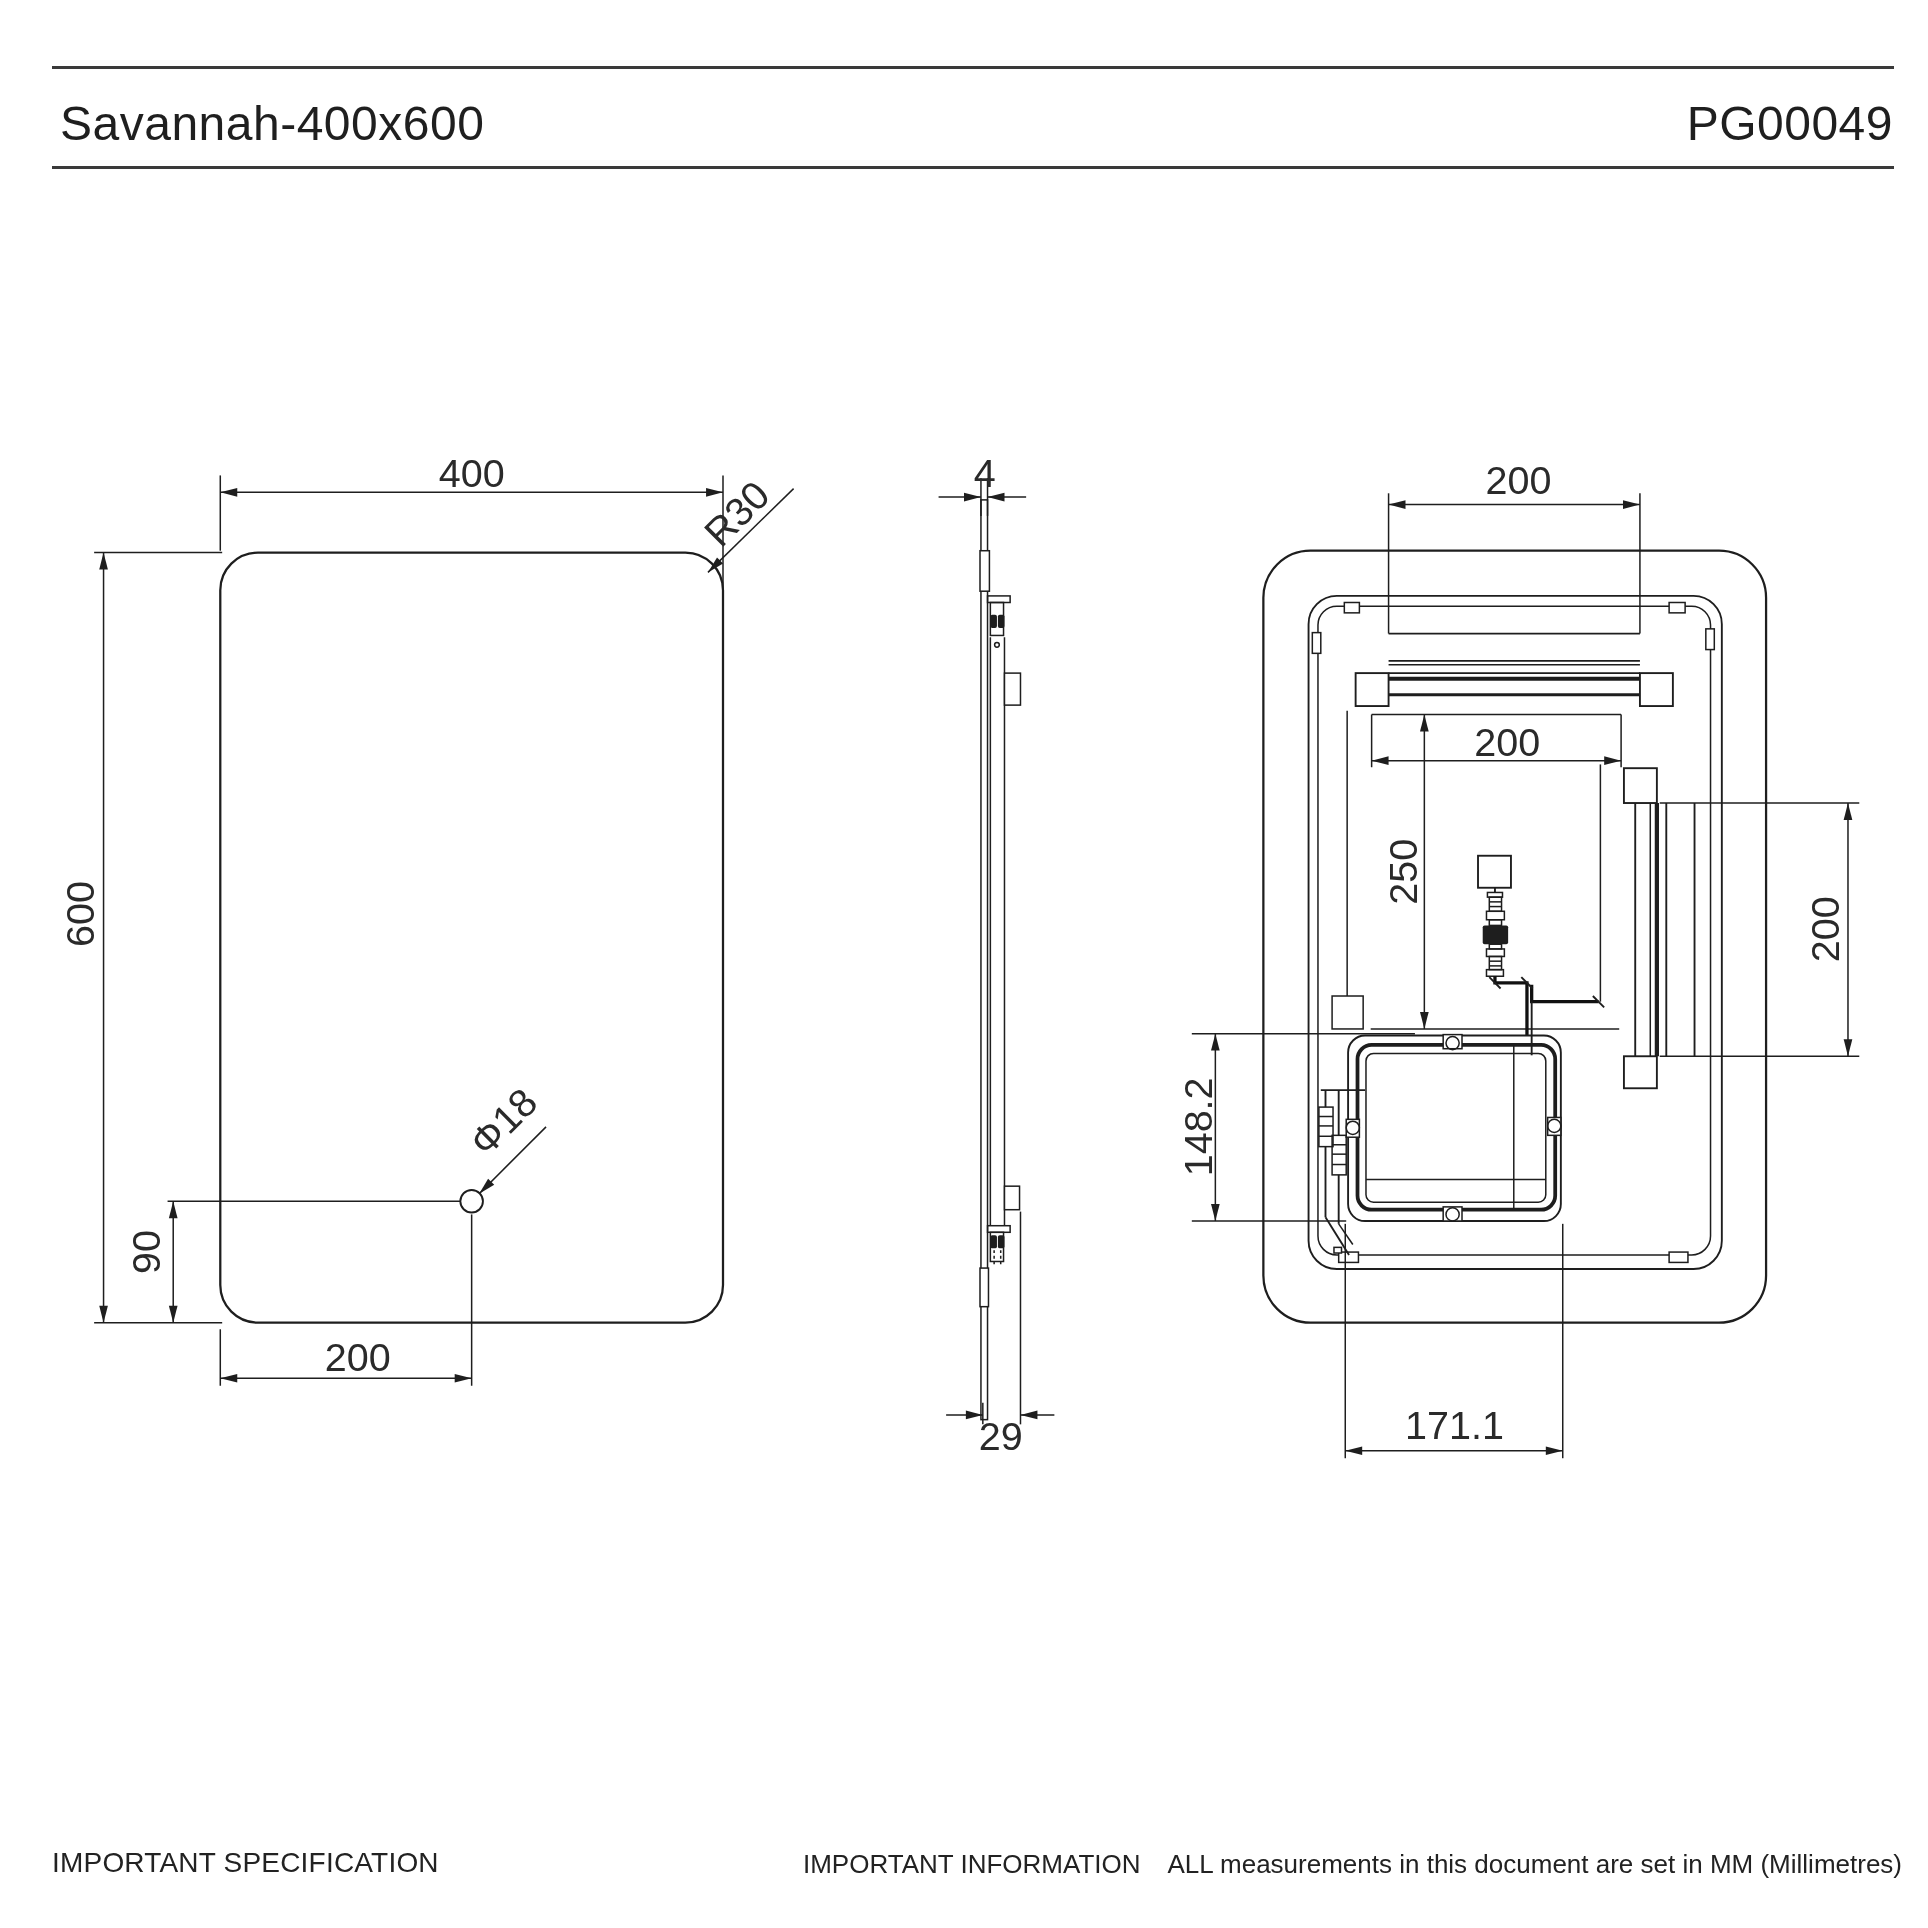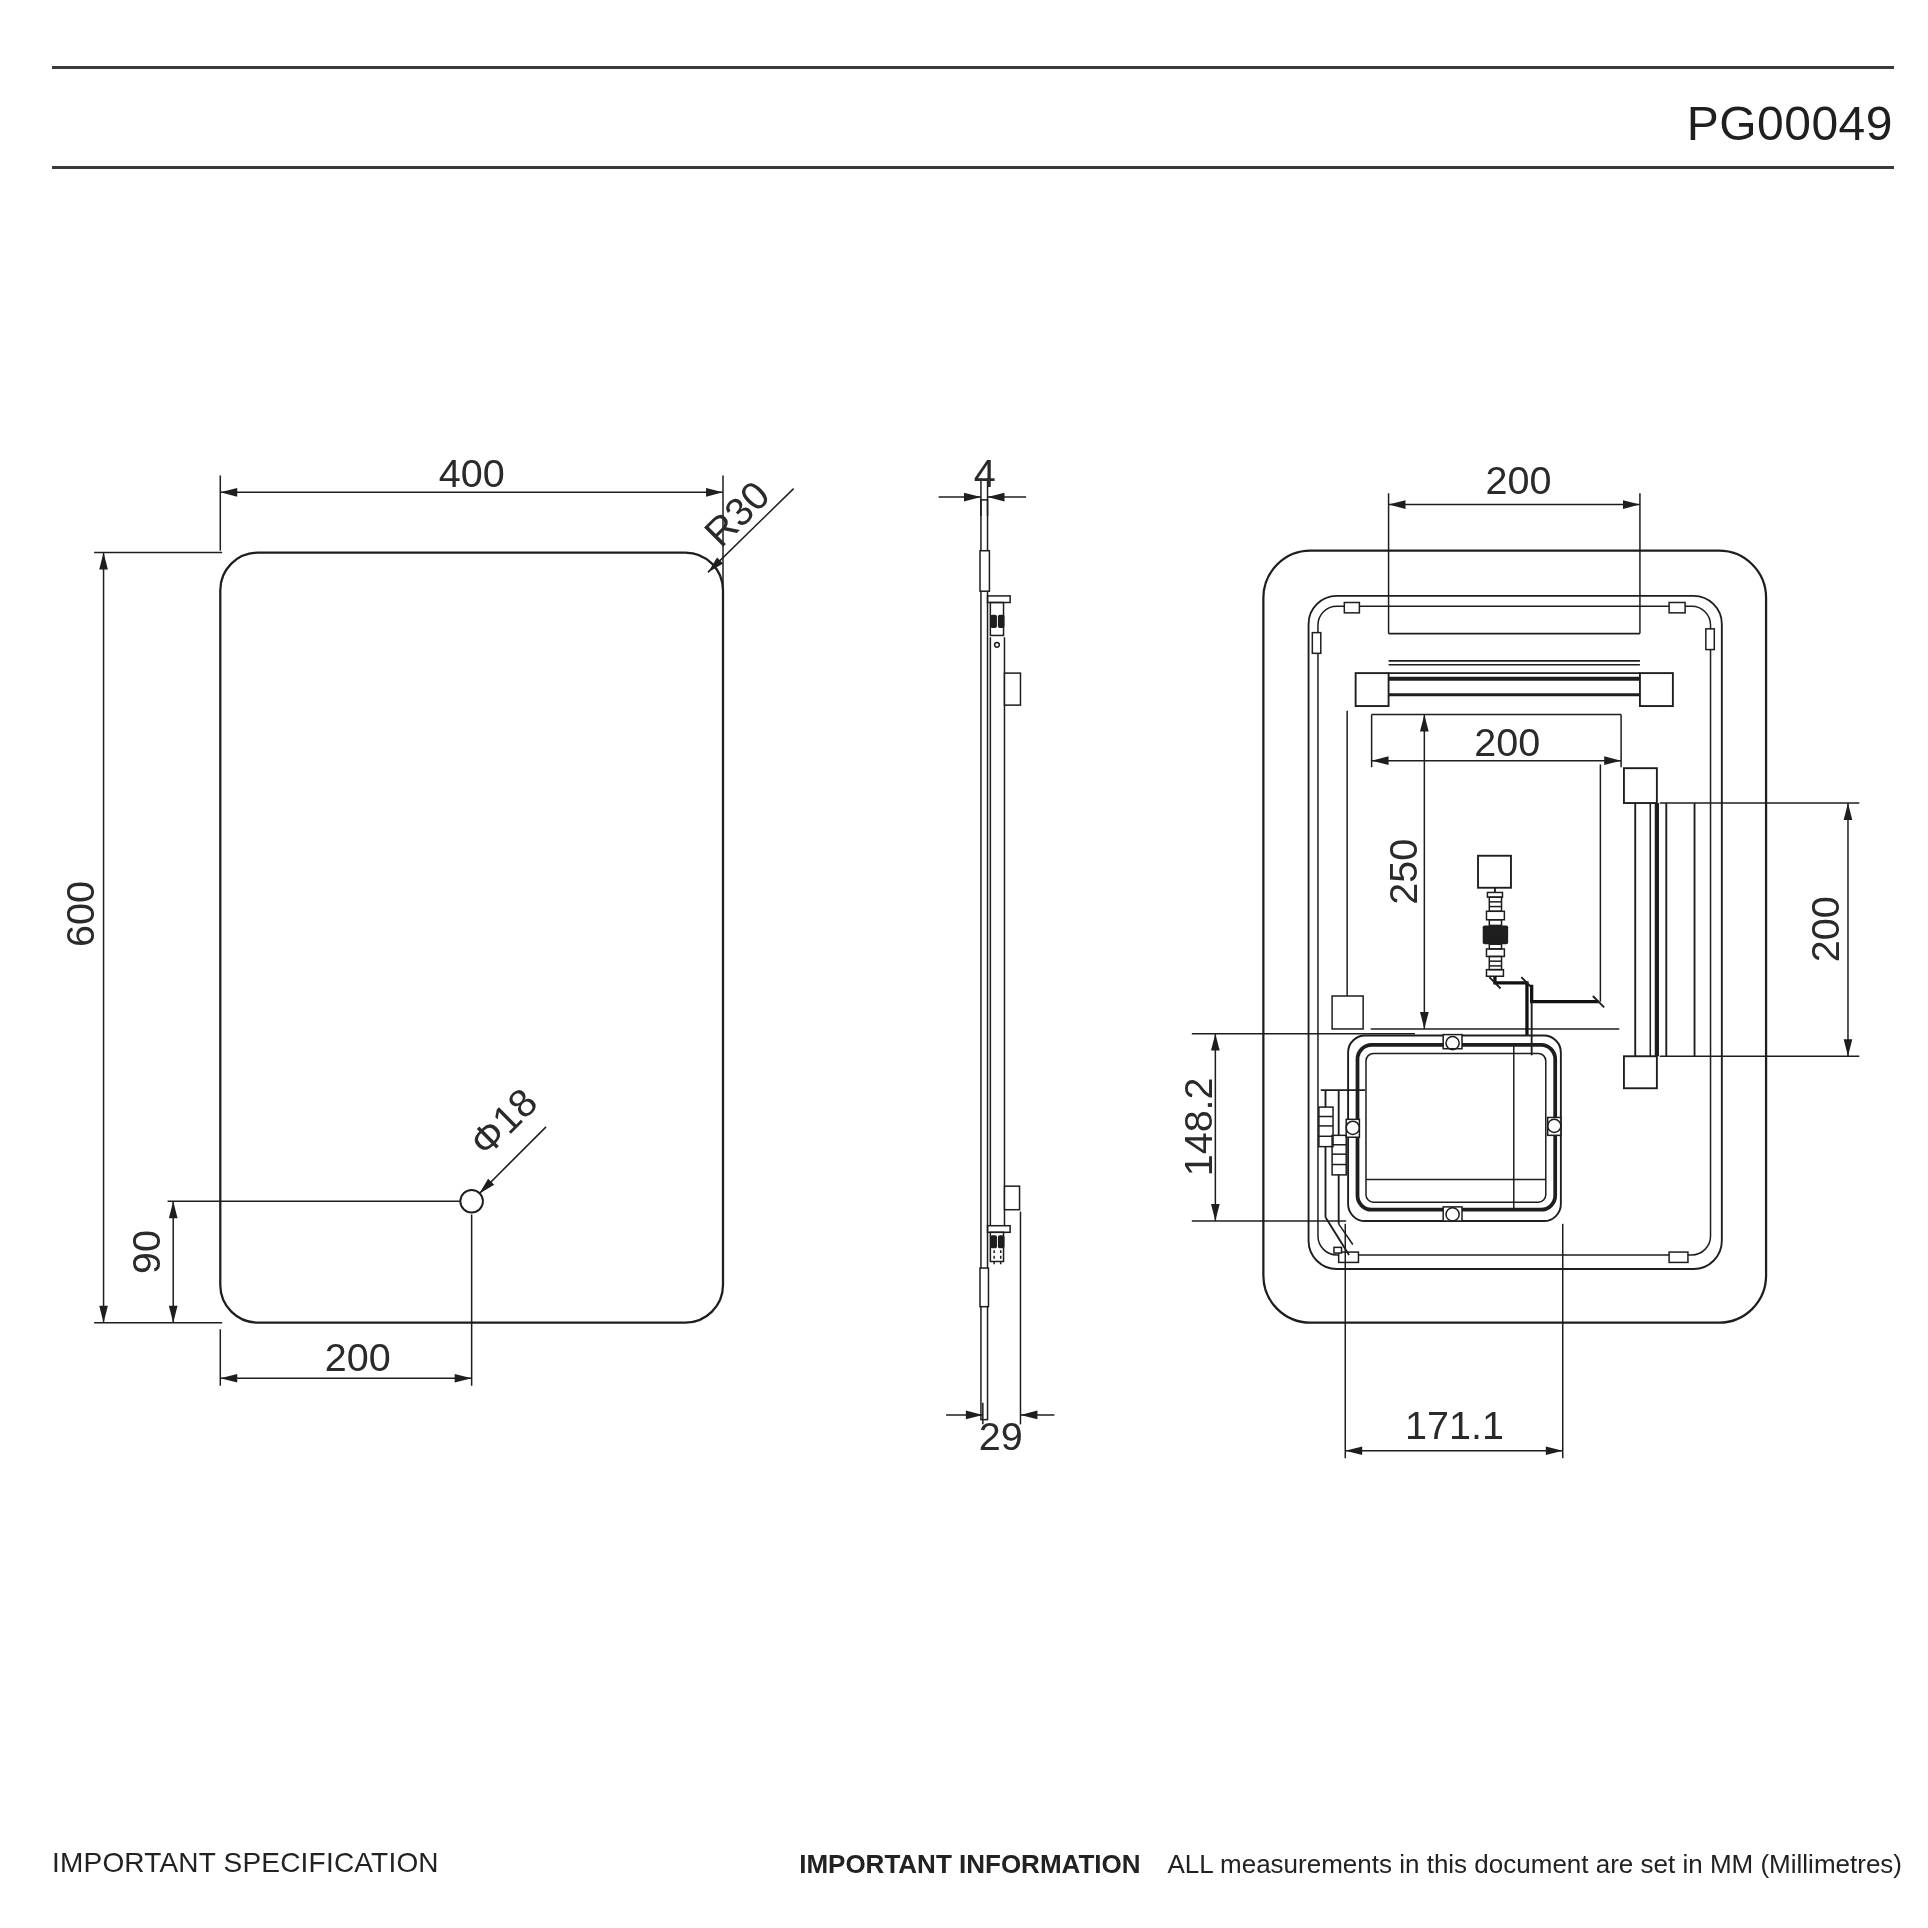--- a/index.html
+++ b/index.html
@@ -5,40 +5,41 @@
   html,body{margin:0;padding:0;background:#ffffff;}
   #page{position:relative;width:1928px;height:1928px;background:#ffffff;overflow:hidden;
         font-family:"Liberation Sans", sans-serif;color:#1f1f1f;}
   .rule{position:absolute;left:52px;width:1842px;height:2.8px;background:#3a3a3a;}
   #rule-top{top:66px;}
   #rule-bottom{top:166px;}
   #title{position:absolute;left:60px;top:96px;font-size:48px;letter-spacing:0.5px;color:#1f1f1f;white-space:nowrap;}
   #code{position:absolute;right:35px;top:96px;font-size:48px;letter-spacing:0.5px;color:#1f1f1f;white-space:nowrap;}
   #footer-left{position:absolute;left:52px;top:1847px;font-size:28px;letter-spacing:0.2px;color:#222;white-space:nowrap;}
   #footer-right{position:absolute;right:26px;top:1849px;font-size:26px;color:#222;white-space:nowrap;}
-  #footer-right .b{font-weight:bold;}
+  #footer-right .b{font-weight:normal;}
   #footer-right .n{margin-left:27px;}
   svg{position:absolute;left:0;top:0;}
   svg text{font-family:"Liberation Sans", sans-serif;font-size:42px;fill:#2a2a2a;}
   .ln{stroke:#1e1e1e;fill:none;}
   .dim{stroke:#1e1e1e;stroke-width:1.6;fill:none;}
   .thin{stroke-width:1.6;}
   .med{stroke-width:2;}
   .out{stroke-width:2.4;}
   .thick{stroke-width:4.5;}
   .wire{stroke:#111;stroke-width:3.5;fill:none;}
   .blob{fill:#1e1e1e;stroke:none;}
   .wht{fill:#ffffff;}
 </style>
 </head>
 <body>
 
 <div id="page">
 
   <div class="rule" id="rule-top"></div>
+  <div id="title">Savannah-400x600</div>
   <div id="code">PG00049</div>
   <div class="rule" id="rule-bottom"></div>
 
   <svg width="1928" height="1928" viewBox="0 0 2048 2048">
     <defs>
       <marker id="arw" markerWidth="20" markerHeight="12" refX="19" refY="6" orient="auto-start-reverse" markerUnits="userSpaceOnUse">
         <path d="M19,6 L1,1.4 L1,10.6 z" fill="#1e1e1e"></path>
       </marker>
     </defs>
 

